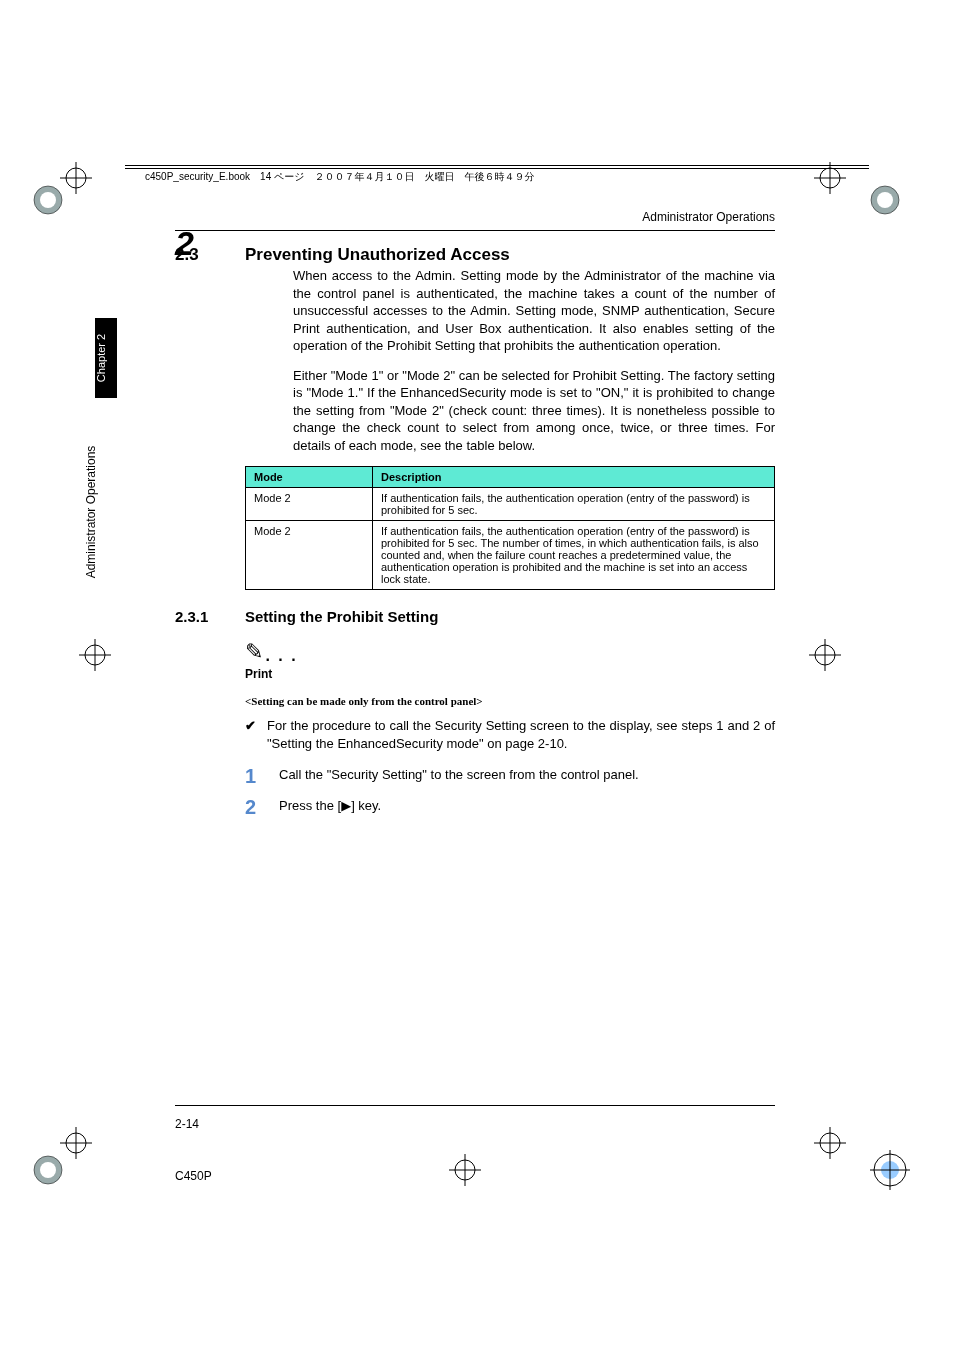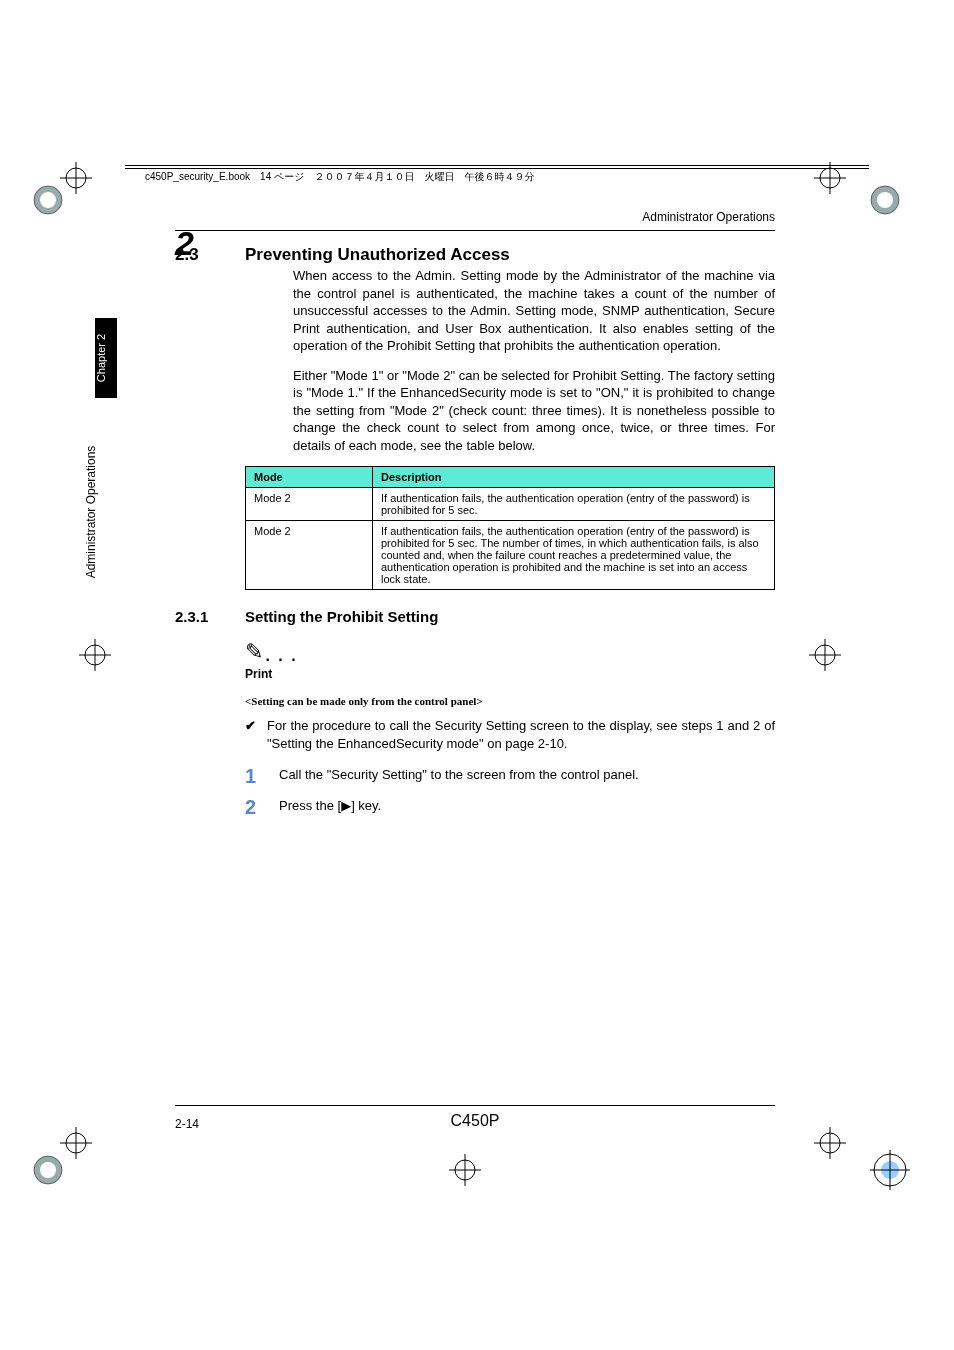--- a/index.html
+++ b/index.html
@@ -207,23 +207,23 @@
   .footer-left {
     position: absolute;
     left: 175px;
     top: 1117px;
     font-size: 12px;
   }
   .footer-right {
     position: absolute;
     left: 175px;
     width: 600px;
-    top: 1112px;
-    font-size: 16px;
-    text-align: center;
+    top: 1169px;
+    font-size: 12px;
+    text-align: left;
   }
   .reg-cross {
     position: absolute;
   }
 </style>
 </head>
 <body>
 
 <div class="header-rule"></div>
 <div class="header-label">c450P_security_E.book　14 ページ　２００７年４月１０日　火曜日　午後６時４９分</div>

